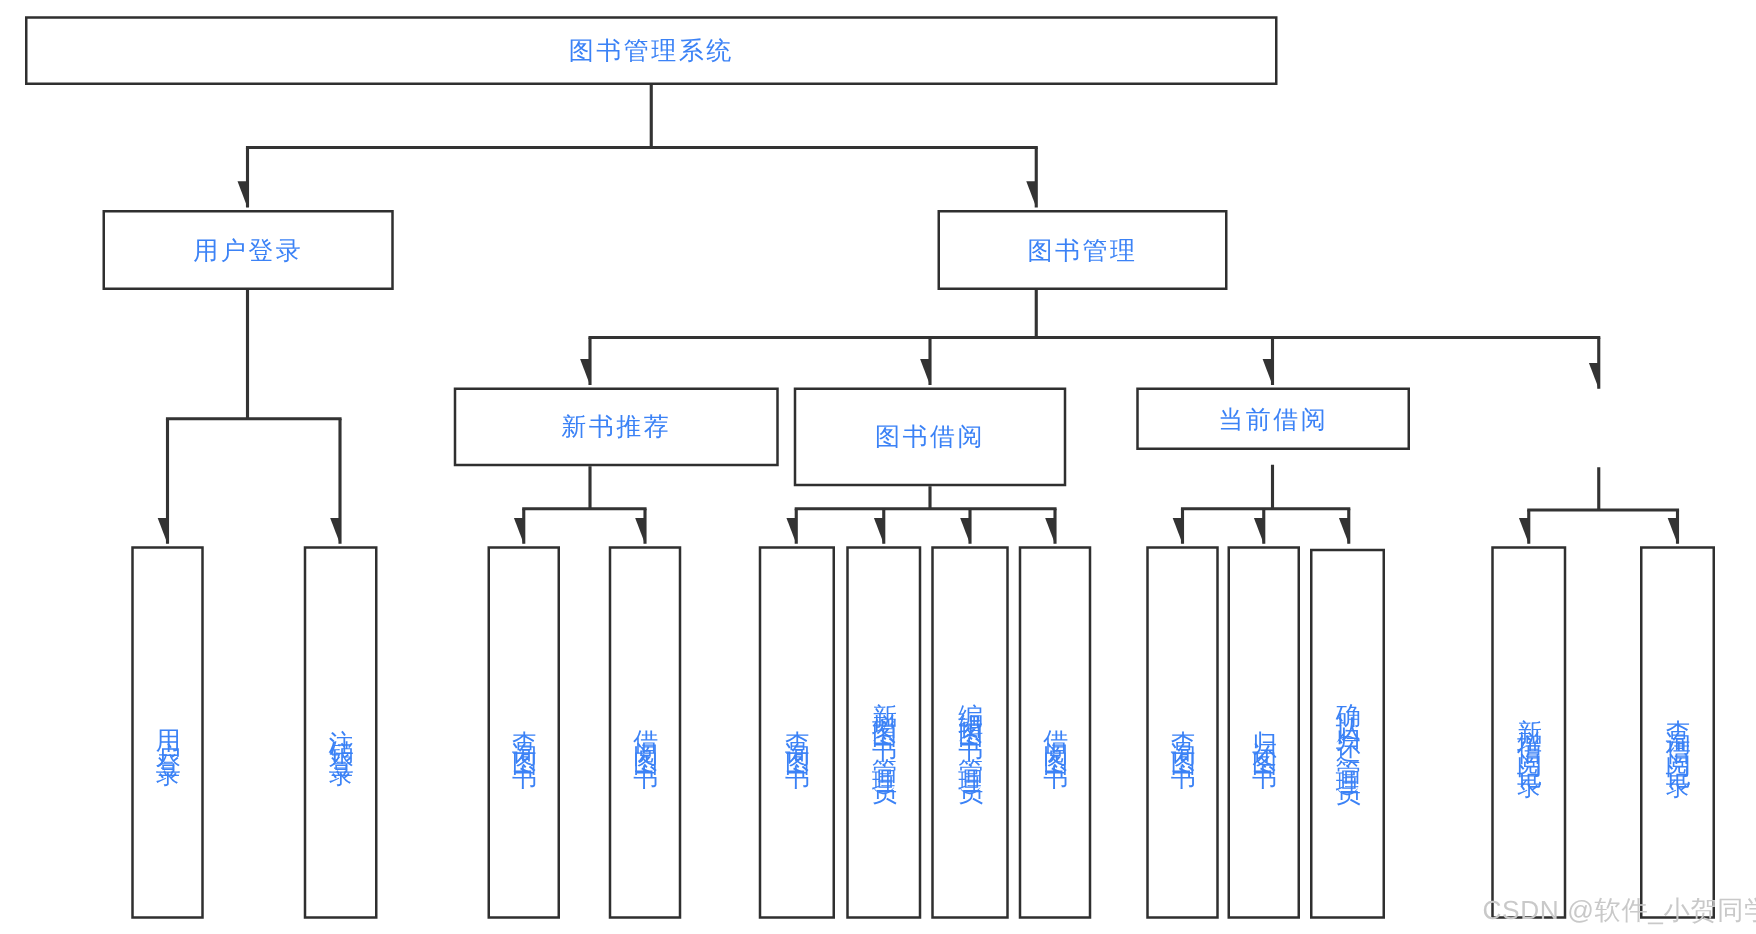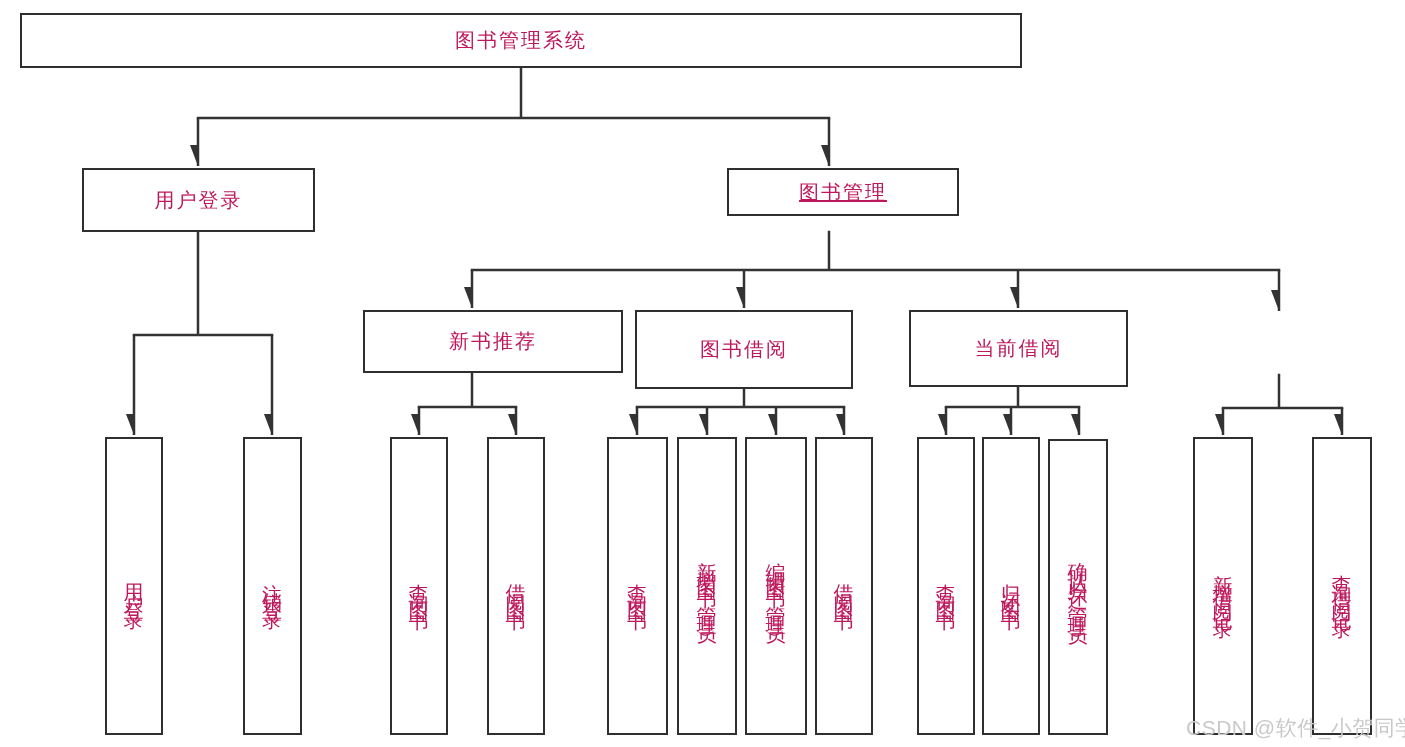--- a/index.html
+++ b/index.html
@@ -12,21 +12,21 @@
   }
   .wires{position:absolute;left:0;top:0;width:1405px;height:747px;}
   .node{
     position:absolute;
     box-sizing:border-box;
     border:2.5px solid #2f2f2f;
     background:#ffffff;
     display:flex;
     align-items:center;
     justify-content:center;
-    color:#be185d;
+    color:#3b82f6;
   }
   .node.h{ font-size:20px; letter-spacing:2px; }
   .node.v{ font-size:20px; }
   .node.v .vtxt{
     writing-mode:vertical-rl;
     text-orientation:mixed;
     letter-spacing:9px;
     line-height:1;
     white-space:nowrap;
   }
@@ -78,25 +78,25 @@
       <path d="M1011,407 V435" marker-end="url(#arrow)"></path>
       <path d="M1079,407 V435" marker-end="url(#arrow)"></path>
       <path d="M1223,408 V435" marker-end="url(#arrow)"></path>
       <path d="M1342,408 V435" marker-end="url(#arrow)"></path>
     </g>
   </svg>
 
   <div class="node h" style="left:20px;top:13px;width:1002px;height:55px;">图书管理系统</div>
 
   <div class="node h" style="left:82px;top:168px;width:233px;height:64px;">用户登录</div>
-  <div class="node h" style="left:727px;top:168px;width:232px;height:48px;text-decoration:underline;">图书管理</div>
+  <div class="node h" style="left:750px;top:168px;width:232px;height:64px;">图书管理</div>
 
   <div class="node h" style="left:363px;top:310px;width:260px;height:63px;">新书推荐</div>
   <div class="node h" style="left:635px;top:310px;width:218px;height:79px;">图书借阅</div>
-  <div class="node h" style="left:909px;top:310px;width:219px;height:77px;">当前借阅</div>
+  <div class="node h" style="left:909px;top:310px;width:219px;height:50px;">当前借阅</div>
 
   <div class="node v" style="left:105px;top:437px;width:58px;height:298px;">
     <span class="vtxt">用户登录</span>
   </div>
   <div class="node v" style="left:243px;top:437px;width:59px;height:298px;">
     <span class="vtxt">注销登录</span>
   </div>
 
   <div class="node v" style="left:390px;top:437px;width:58px;height:298px;">
     <span class="vtxt">查询图书</span>

